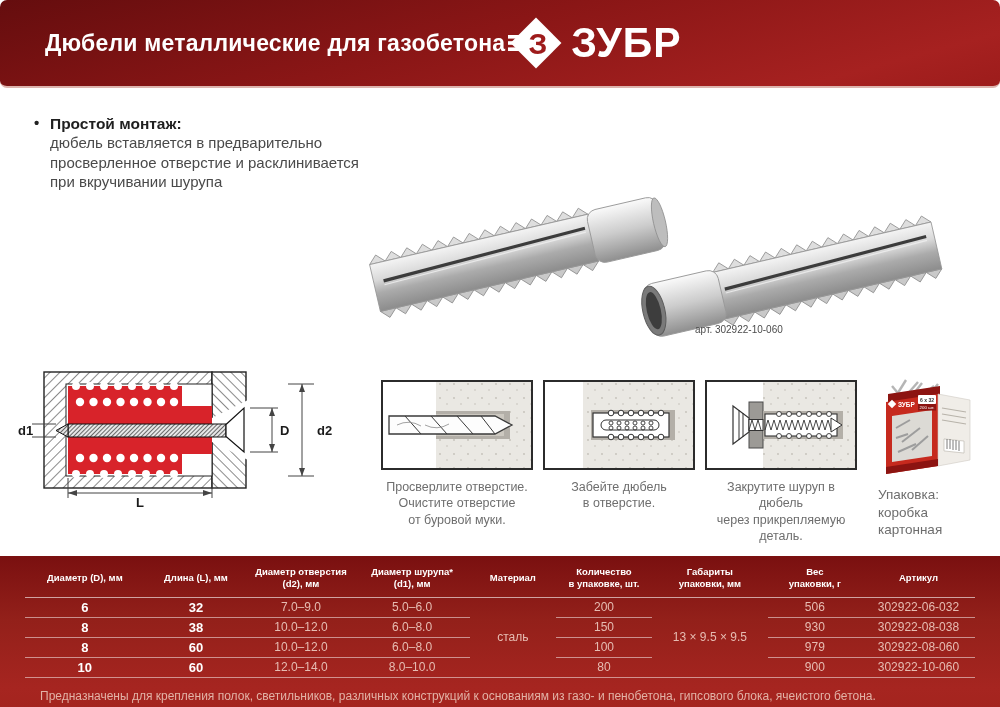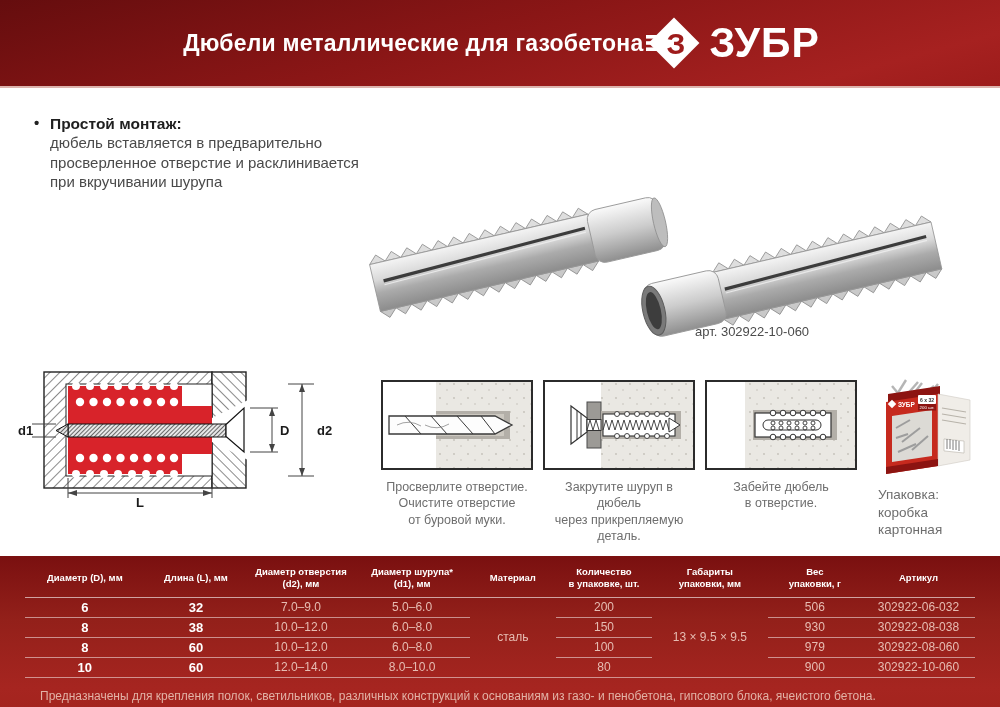--- a/index.html
+++ b/index.html
@@ -6,36 +6,37 @@
   html,body { background:#fff; }
   .page{
     position:relative; width:1000px; height:707px; overflow:hidden;
     font-family:"Liberation Sans", sans-serif; background:#fff;
   }
   
   .mast{
     position:absolute; top:0; left:0; width:1000px; height:88px;
     background:linear-gradient(165deg,#650d0e 0%,#8a1616 45%,#a62120 85%,#9d1c1b 100%);
     border-bottom:2px solid #dcb4ae;
-    display:flex; align-items:center; justify-content:center;
+    display:flex; align-items:center; justify-content:flex-start;
     padding:0 42px 0 45px;
+    border-radius:7px;
   }
   .title{ color:#fff; font-size:23px; font-weight:bold; letter-spacing:.2px; }
   .brand{ display:flex; align-items:center; gap:8px; }
   .mark{ width:58px; height:54px; display:block; }
   .brandname{ color:#fff; font-size:41px; font-weight:800; letter-spacing:1px; line-height:1; transform:scaleY(1.02); }
   
   .sheet{ position:absolute; top:90px; left:0; width:1000px; height:438px; background:#fff; }
   .features{ position:absolute; left:34px; top:24px; width:345px; list-style:none; }
   .features li{ position:relative; padding-left:16px; margin-bottom:27px; }
   .features li::before{ content:"•"; position:absolute; left:0; top:0; color:#222; font-weight:bold; font-size:15px; }
   .f-title{ font-size:15.5px; font-weight:bold; color:#1f1f1f; line-height:1.25; }
   .f-text{ font-size:15px; color:#4a4a4a; line-height:1.28; white-space:pre-line; }
   .photo{ position:absolute; left:360px; top:8px; width:640px; height:240px; }
-  .art-no{ position:absolute; left:695px; top:234px; font-size:13px; color:#4b4b4b; }
+  .art-no{ position:absolute; left:695px; top:234px; font-size:10px; color:#4b4b4b; }
   .diagram{ position:absolute; left:16px; top:276px; width:335px; height:142px; }
   .steps{ position:absolute; left:381px; top:290px; display:flex; gap:10px; }
   .step{ width:152px; }
   .step svg{ display:block; width:152px; height:90px; }
   .step figcaption{ margin-top:9px; text-align:center; font-size:12.5px; color:#6e6e6e; line-height:1.3; white-space:pre-line; }
   .pack{ position:absolute; left:878px; top:278px; width:100px; }
   .pack svg{ display:block; width:100px; height:110px; }
   .pack-caption{ margin-top:8px; font-size:13.5px; color:#6e6e6e; line-height:1.3; white-space:pre-line; }
   
   .spec{
@@ -234,52 +235,20 @@
           <path d="M24,36 L40,54 M50,36 L66,54 M76,36 L92,54 M100,36 L114,54" stroke="#3a3a3a" stroke-width="1" fill="none"></path>
           <path d="M16,45 Q28,39 40,46 M44,45 Q56,51 68,44" stroke="#8a8a8a" stroke-width="0.8" fill="none"></path>
         </svg>
         <figcaption>Просверлите отверстие.
 Очистите отверстие
 от буровой муки.</figcaption>
       </figure>
       <figure class="step">
         <svg viewBox="0 0 152 90">
           <rect x="1" y="1" width="150" height="88" fill="#ffffff" stroke="#2b2b2b" stroke-width="2"></rect>
-          <rect x="58" y="2" width="92" height="86" fill="url(#spk)"></rect>
-          <rect x="44" y="22" width="14" height="46" fill="#9c9a96" stroke="#4a4a4a" stroke-width="1"></rect>
-          <rect x="58" y="31" width="80" height="28" fill="#b3afa8"></rect>
-          <rect x="60" y="34" width="72" height="22" fill="#ffffff" stroke="#333" stroke-width="1.1"></rect>
-          <g fill="#ffffff" stroke="#333" stroke-width="0.9">
-            <circle cx="74" cy="34" r="2.5"></circle>
-              <circle cx="84" cy="34" r="2.5"></circle>
-              <circle cx="94" cy="34" r="2.5"></circle>
-              <circle cx="104" cy="34" r="2.5"></circle>
-              <circle cx="114" cy="34" r="2.5"></circle>
-              <circle cx="124" cy="34" r="2.5"></circle>
-            <circle cx="74" cy="56" r="2.5"></circle>
-              <circle cx="84" cy="56" r="2.5"></circle>
-              <circle cx="94" cy="56" r="2.5"></circle>
-              <circle cx="104" cy="56" r="2.5"></circle>
-              <circle cx="114" cy="56" r="2.5"></circle>
-              <circle cx="124" cy="56" r="2.5"></circle>
-          </g>
-          <polygon points="28,26 44,38 44,52 28,64" fill="#ffffff" stroke="#333" stroke-width="1.2"></polygon>
-          <path d="M34,30 L34,60 M38,33 L38,57" stroke="#333" stroke-width="1"></path>
-          <rect x="44" y="39.5" width="14" height="11" fill="#ffffff" stroke="#333" stroke-width="1"></rect>
-          <path d="M44,50 L47,40 L50,50 L53,40 L56,50" stroke="#333" stroke-width="0.9" fill="none"></path>
-          <path d="M60,50 l3,-10 l3,10 l3,-10 l3,10 l3,-10 l3,10 l3,-10 l3,10 l3,-10 l3,10 l3,-10 l3,10 l3,-10 l3,10 l3,-10 l3,10 l3,-10 l3,10 l3,-10 l3,10 l3,-10 l3,10" stroke="#333" stroke-width="0.9" fill="none"></path>
-          <polygon points="126,38 137,45 126,52" fill="#ffffff" stroke="#333" stroke-width="1"></polygon>
-        </svg>
-        <figcaption>Закрутите шуруп в дюбель
-через прикрепляемую
-деталь.</figcaption>
-      </figure>
-      <figure class="step">
-        <svg viewBox="0 0 152 90">
-          <rect x="1" y="1" width="150" height="88" fill="#ffffff" stroke="#2b2b2b" stroke-width="2"></rect>
           <rect x="40" y="2" width="110" height="86" fill="url(#spk)"></rect>
           <rect x="48" y="30" width="84" height="30" fill="#b3afa8"></rect>
           <rect x="50" y="33" width="76" height="24" fill="#ffffff" stroke="#333" stroke-width="1.2"></rect>
           <g fill="#ffffff" stroke="#333" stroke-width="1">
             <circle cx="68" cy="33" r="2.8"></circle>
               <circle cx="78" cy="33" r="2.8"></circle>
               <circle cx="88" cy="33" r="2.8"></circle>
               <circle cx="98" cy="33" r="2.8"></circle>
               <circle cx="108" cy="33" r="2.8"></circle>
               <circle cx="118" cy="33" r="2.8"></circle>
@@ -301,20 +270,52 @@
             <circle cx="68" cy="48" r="2"></circle>
               <circle cx="76" cy="48" r="2"></circle>
               <circle cx="84" cy="48" r="2"></circle>
               <circle cx="92" cy="48" r="2"></circle>
               <circle cx="100" cy="48" r="2"></circle>
               <circle cx="108" cy="48" r="2"></circle>
           </g>
         </svg>
         <figcaption>Забейте дюбель
 в отверстие.</figcaption>
+      </figure>
+      <figure class="step">
+        <svg viewBox="0 0 152 90">
+          <rect x="1" y="1" width="150" height="88" fill="#ffffff" stroke="#2b2b2b" stroke-width="2"></rect>
+          <rect x="58" y="2" width="92" height="86" fill="url(#spk)"></rect>
+          <rect x="44" y="22" width="14" height="46" fill="#9c9a96" stroke="#4a4a4a" stroke-width="1"></rect>
+          <rect x="58" y="31" width="80" height="28" fill="#b3afa8"></rect>
+          <rect x="60" y="34" width="72" height="22" fill="#ffffff" stroke="#333" stroke-width="1.1"></rect>
+          <g fill="#ffffff" stroke="#333" stroke-width="0.9">
+            <circle cx="74" cy="34" r="2.5"></circle>
+              <circle cx="84" cy="34" r="2.5"></circle>
+              <circle cx="94" cy="34" r="2.5"></circle>
+              <circle cx="104" cy="34" r="2.5"></circle>
+              <circle cx="114" cy="34" r="2.5"></circle>
+              <circle cx="124" cy="34" r="2.5"></circle>
+            <circle cx="74" cy="56" r="2.5"></circle>
+              <circle cx="84" cy="56" r="2.5"></circle>
+              <circle cx="94" cy="56" r="2.5"></circle>
+              <circle cx="104" cy="56" r="2.5"></circle>
+              <circle cx="114" cy="56" r="2.5"></circle>
+              <circle cx="124" cy="56" r="2.5"></circle>
+          </g>
+          <polygon points="28,26 44,38 44,52 28,64" fill="#ffffff" stroke="#333" stroke-width="1.2"></polygon>
+          <path d="M34,30 L34,60 M38,33 L38,57" stroke="#333" stroke-width="1"></path>
+          <rect x="44" y="39.5" width="14" height="11" fill="#ffffff" stroke="#333" stroke-width="1"></rect>
+          <path d="M44,50 L47,40 L50,50 L53,40 L56,50" stroke="#333" stroke-width="0.9" fill="none"></path>
+          <path d="M60,50 l3,-10 l3,10 l3,-10 l3,10 l3,-10 l3,10 l3,-10 l3,10 l3,-10 l3,10 l3,-10 l3,10 l3,-10 l3,10 l3,-10 l3,10 l3,-10 l3,10 l3,-10 l3,10 l3,-10 l3,10" stroke="#333" stroke-width="0.9" fill="none"></path>
+          <polygon points="126,38 137,45 126,52" fill="#ffffff" stroke="#333" stroke-width="1"></polygon>
+        </svg>
+        <figcaption>Закрутите шуруп в дюбель
+через прикрепляемую
+деталь.</figcaption>
       </figure>
     </div>
 
     <div class="pack">
       <svg viewBox="0 0 100 110">
         <g stroke="#b5b5b5" stroke-width="2.4">
           <line x1="18" y1="28" x2="28" y2="12"></line>
             <line x1="26" y1="30" x2="40" y2="14"></line>
           <line x1="34" y1="28" x2="44" y2="15"></line>
             <line x1="42" y1="30" x2="56" y2="18"></line>

